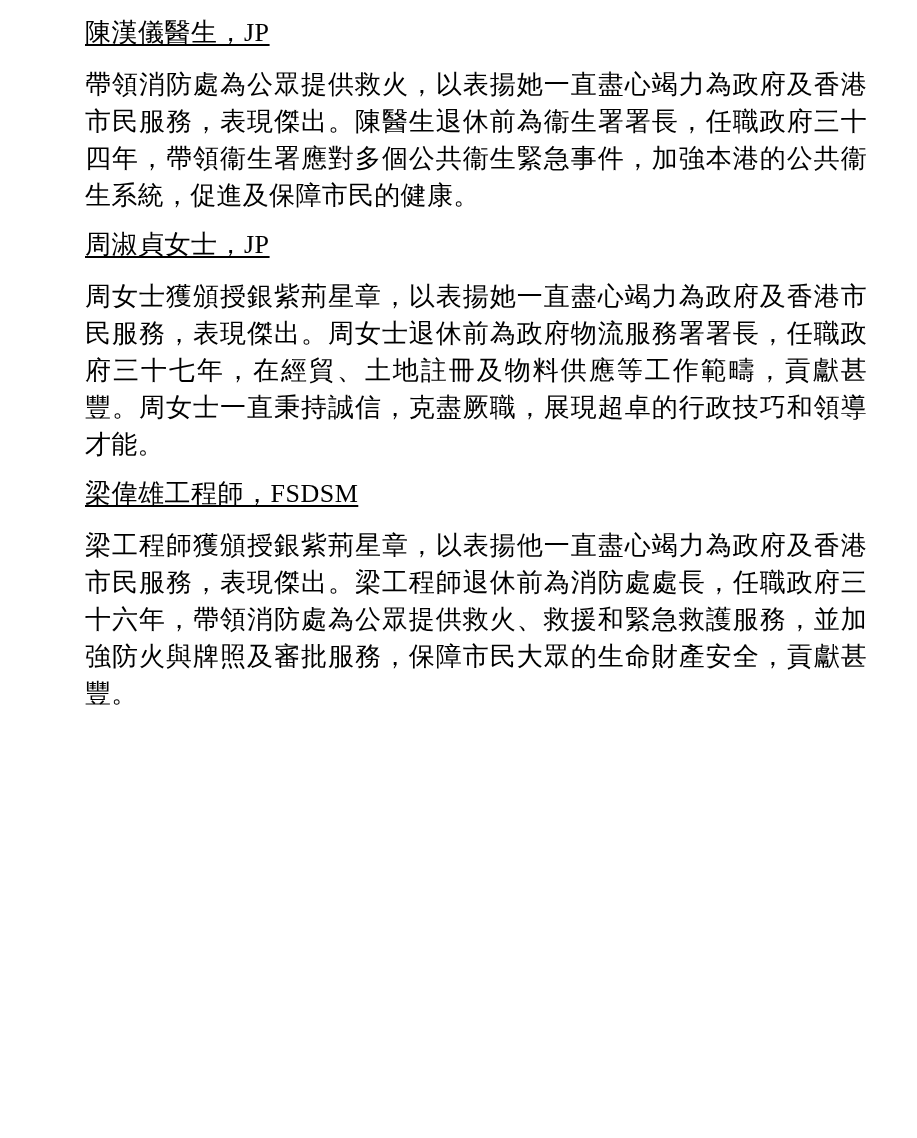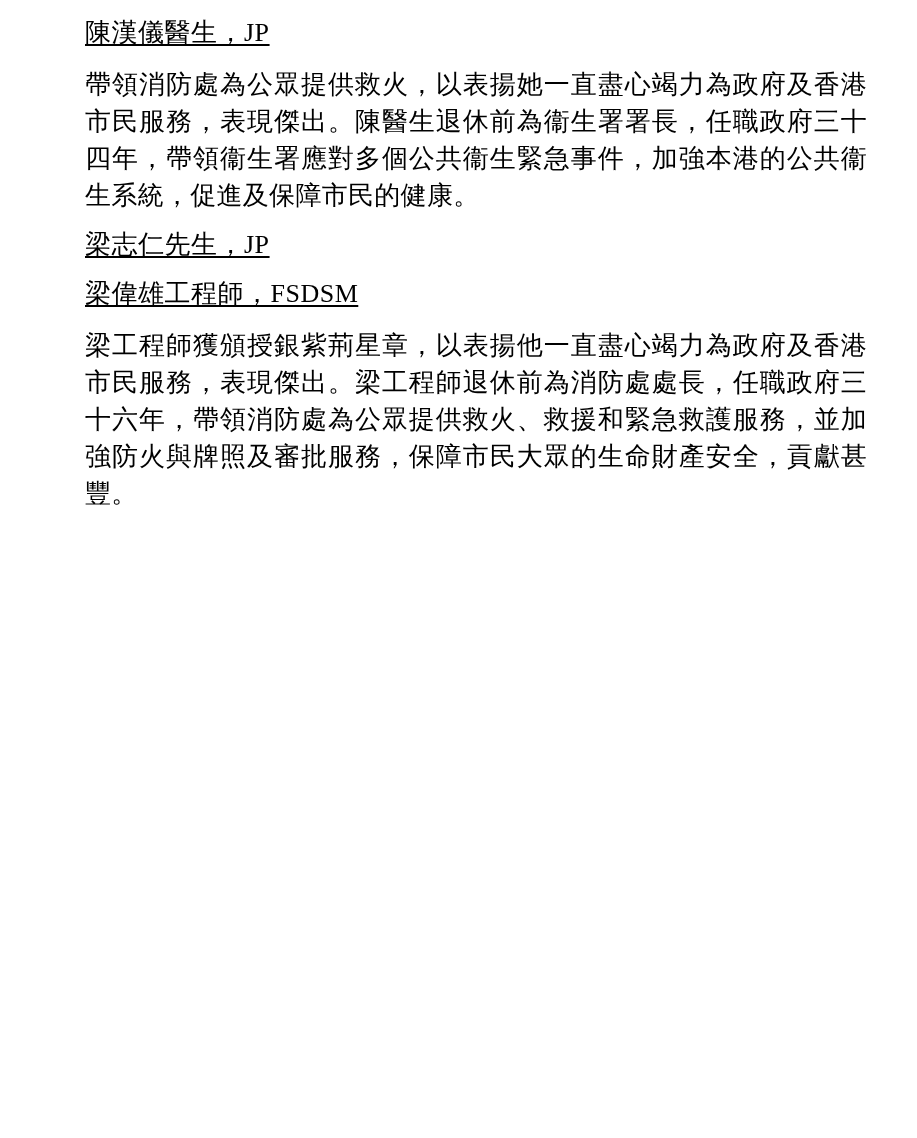--- a/index.html
+++ b/index.html
@@ -46,23 +46,26 @@
 <body>
 
 <main class="page">
 
   <section class="entry">
     <h3 class="entry-heading">陳漢儀醫生，JP</h3>
     <p class="entry-body">帶領消防處為公眾提供救火，以表揚她一直盡心竭力為政府及香港市民服務，表現傑出。陳醫生退休前為衞生署署長，任職政府三十四年，帶領衞生署應對多個公共衞生緊急事件，加強本港的公共衞生系統，促進及保障市民的健康。</p>
   </section>
 
 
+  <section class="entry">
+    <h3 class="entry-heading">周淑貞女士，JP</h3>
+    <p class="entry-body">周女士獲頒授銀紫荊星章，以表揚她一直盡心竭力為政府及香港市民服務，表現傑出。周女士退休前為政府物流服務署署長，任職政府三十七年，在經貿、土地註冊及物料供應等工作範疇，貢獻甚豐。周女士一直秉持誠信，克盡厥職，展現超卓的行政技巧和領導才能。</p>
+  </section>
 
   <section class="entry">
-    <h3 class="entry-heading">梁志仁先生，JP</h3>
   </section>
 
   <section class="entry">
     <h3 class="entry-heading">梁偉雄工程師，FSDSM</h3>
     <p class="entry-body">梁工程師獲頒授銀紫荊星章，以表揚他一直盡心竭力為政府及香港市民服務，表現傑出。梁工程師退休前為消防處處長，任職政府三十六年，帶領消防處為公眾提供救火、救援和緊急救護服務，並加強防火與牌照及審批服務，保障市民大眾的生命財產安全，貢獻甚豐。</p>
   </section>
 
 </main>
 
 </body></html>

